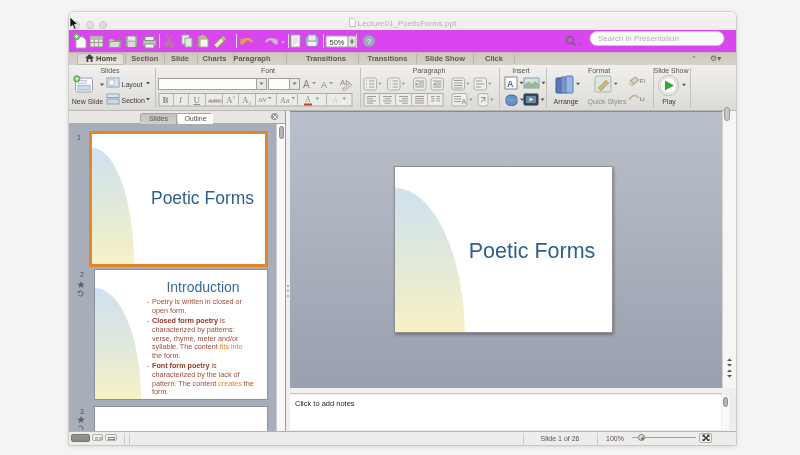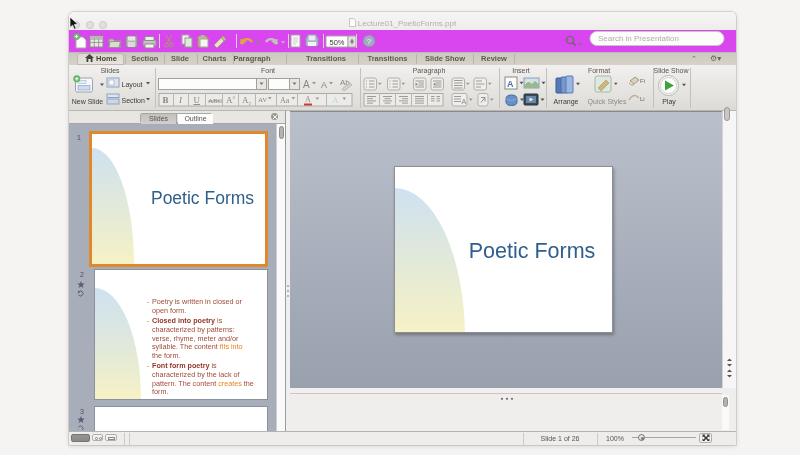--- a/index.html
+++ b/index.html
@@ -164,21 +164,21 @@
   <div id="tabhome"><svg width="9" height="8" style="vertical-align:-1px;">
           <path d="M4.5,0 L9,4 H7.5 V8 H5.7 V5 H3.3 V8 H1.5 V4 H0 z" fill="#45403a"></path>
         </svg> Home</div>
   <div class="tab" style="left:45.8px;">Section</div>
   <div class="tab" style="left:81px;">Slide</div>
   <div class="tab" style="left:115.5px;">Charts</div>
   <div class="tab" style="left:153px;">Paragraph</div>
   <div class="tab" style="left:227px;">Transitions</div>
   <div class="tab" style="left:288.5px;">Transitions</div>
   <div class="tab" style="left:346px;">Slide Show</div>
-  <div class="tab" style="left:395px;">Review</div>
+  <div class="tab" style="left:395px;">Click</div>
   <div class="tsp" style="left:55.5px"></div>
       <div class="tsp" style="left:94.5px"></div>
       <div class="tsp" style="left:128.4px"></div>
       <div class="tsp" style="left:163.5px"></div>
       <div class="tsp" style="left:217px"></div>
       <div class="tsp" style="left:288.5px"></div>
       <div class="tsp" style="left:347px"></div>
       <div class="tsp" style="left:403.5px"></div>
       <div class="tsp" style="left:445px"></div>
   <div style="position:absolute;left:622px;top:2px;font-size:7px;color:#6a645b;">⌃</div>
@@ -461,20 +461,23 @@
    <div style="position:absolute;left:57px;top:72px;width:160px;text-align:center;font-size:21.5px;color:#2e5f8d;white-space:nowrap;">Poetic Forms</div>
   </div>
 </div>
 <div id="splitter"><svg width="432" height="6">
         <g fill="#6e6c70">
           <circle cx="212" cy="2.8" r="1.1"></circle>
           <circle cx="217" cy="2.8" r="1.1"></circle>
           <circle cx="222" cy="2.8" r="1.1"></circle>
         </g>
       </svg></div>
+<div id="notes">
+      <div style="position:absolute;left:5px;top:3.5px;font-size:7.5px;color:#1c1c1c;">Click to add notes</div>
+    </div>
 <div id="nscroll">
       <div style="position:absolute;left:1px;top:1.5px;width:5px;height:10px;background:#b5b3b1;border:1px solid #8f8d8b;border-radius:3px;"></div>
     </div>
 <div id="rscroll">
   <div style="position:absolute;left:1px;top:-4px;width:6px;height:14px;background:#c9c7c5;border:1px solid #9b9997;border-radius:3px;"></div>
   <svg style="position:absolute;left:0px;top:247px;" width="12" height="30">
         <g fill="#55534f">
           <path d="M4,3 l2.5,-2.5 2.5,2.5 z"></path>
           <path d="M4,6 l2.5,2.5 2.5,-2.5 z"></path>
           <path d="M4,14 l2.5,-2.5 2.5,2.5 z"></path>
@@ -522,23 +525,24 @@
   <svg width="172" height="129">
    <defs>
           <linearGradient id="blobg2" gradientUnits="userSpaceOnUse" x1="0" y1="18" x2="0" y2="129">
     <stop offset="0" stop-color="#cfe1f1"></stop>
             <stop offset="0.55" stop-color="#e1e9d9"></stop>
             <stop offset="1" stop-color="#f7f2c6"></stop>
    </linearGradient>
         </defs>
    <ellipse cx="0" cy="129" rx="46" ry="111" fill="url(#blobg2)"></ellipse>
   </svg>
+  <div style="position:absolute;left:40px;top:9px;width:136px;text-align:center;font-size:14px;color:#3a6b9c;">Introduction</div>
   <div style="position:absolute;left:52px;top:28px;width:116px;font-size:7.2px;line-height:8.7px;color:#a04a38;white-space:nowrap;">
     <div style="position:relative;padding-left:5px;"><span style="position:absolute;left:0;color:#c86a32;">-</span>Poetry is written in closed or<br>open form.</div>
-    <div style="position:relative;padding-left:5px;margin-top:1.7px;"><span style="position:absolute;left:0;color:#c86a32;">-</span><b style="color:#943428;">Closed into poetry</b> is<br>characterized by patterns:<br>verse, rhyme, meter and/or<br>syllable. The content <span style="color:#e8821e;">fits into</span><br>the form.</div>
+    <div style="position:relative;padding-left:5px;margin-top:1.7px;"><span style="position:absolute;left:0;color:#c86a32;">-</span><b style="color:#943428;">Closed form poetry</b> is<br>characterized by patterns:<br>verse, rhyme, meter and/or<br>syllable. The content <span style="color:#e8821e;">fits into</span><br>the form.</div>
     <div style="position:relative;padding-left:5px;margin-top:1.7px;"><span style="position:absolute;left:0;color:#c86a32;">-</span><b style="color:#943428;">Font form poetry</b> is<br>characterized by the lack of<br>pattern. The content <span style="color:#e8821e;">creates</span> the<br>form.</div>
   </div>
 </div>
 <div id="thumb3"></div>
 <div class="pnum" style="left:73px;top:126px;width:8px;text-align:right;">1</div>
 <div class="pnum" style="left:76px;top:263px;width:8px;text-align:right;">2</div>
 <svg class="abs" style="left:77px;top:273px;" width="8" height="16">
       <path d="M4,0 l1,2.6 2.6,0 -2,1.8 0.8,2.6 -2.4,-1.6 -2.4,1.6 0.8,-2.6 -2,-1.8 2.6,0 z" fill="#5a6070"></path>
       <path d="M1.5,11 a2.5,2.5 0 1 1 0,3" fill="none" stroke="#5a6070" stroke-width="1"></path>
       <path d="M0.5,10 l1,2.5 2,-1.8 z" fill="#5a6070"></path>

